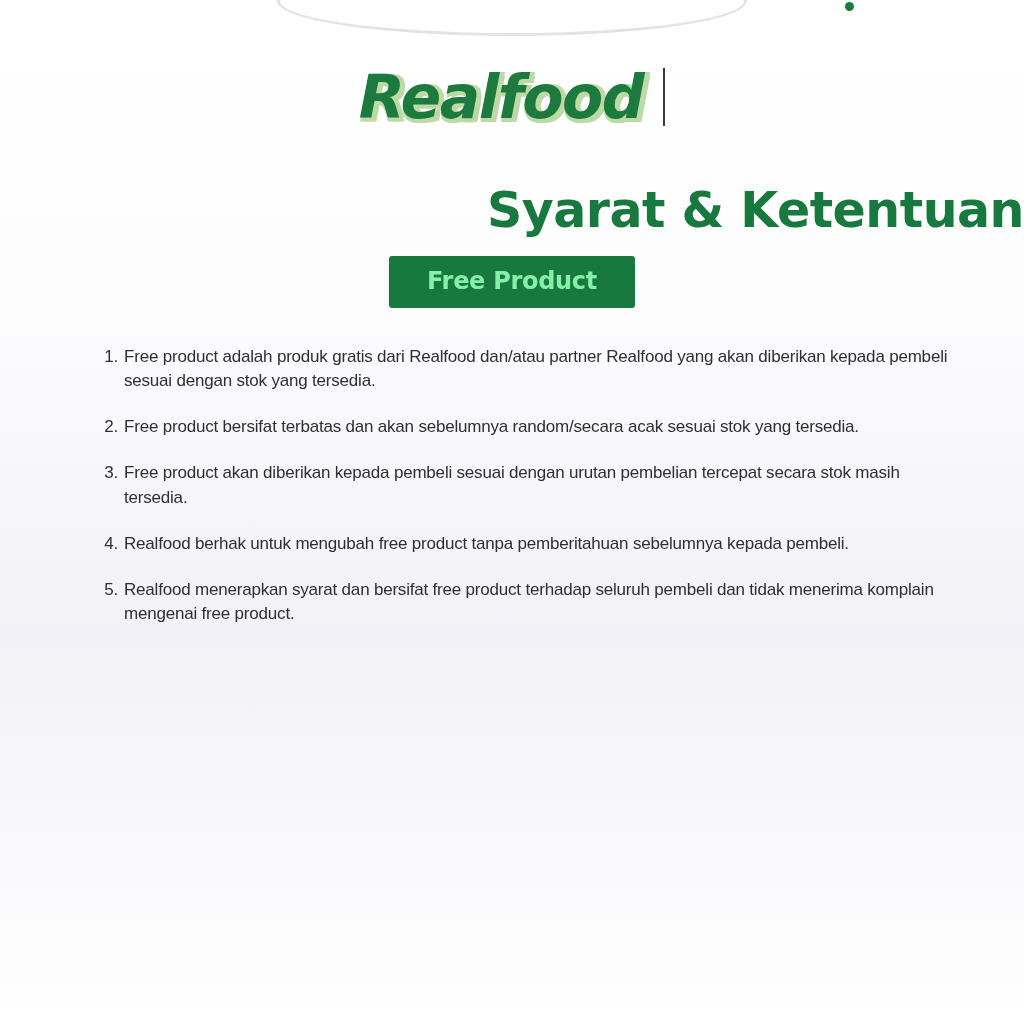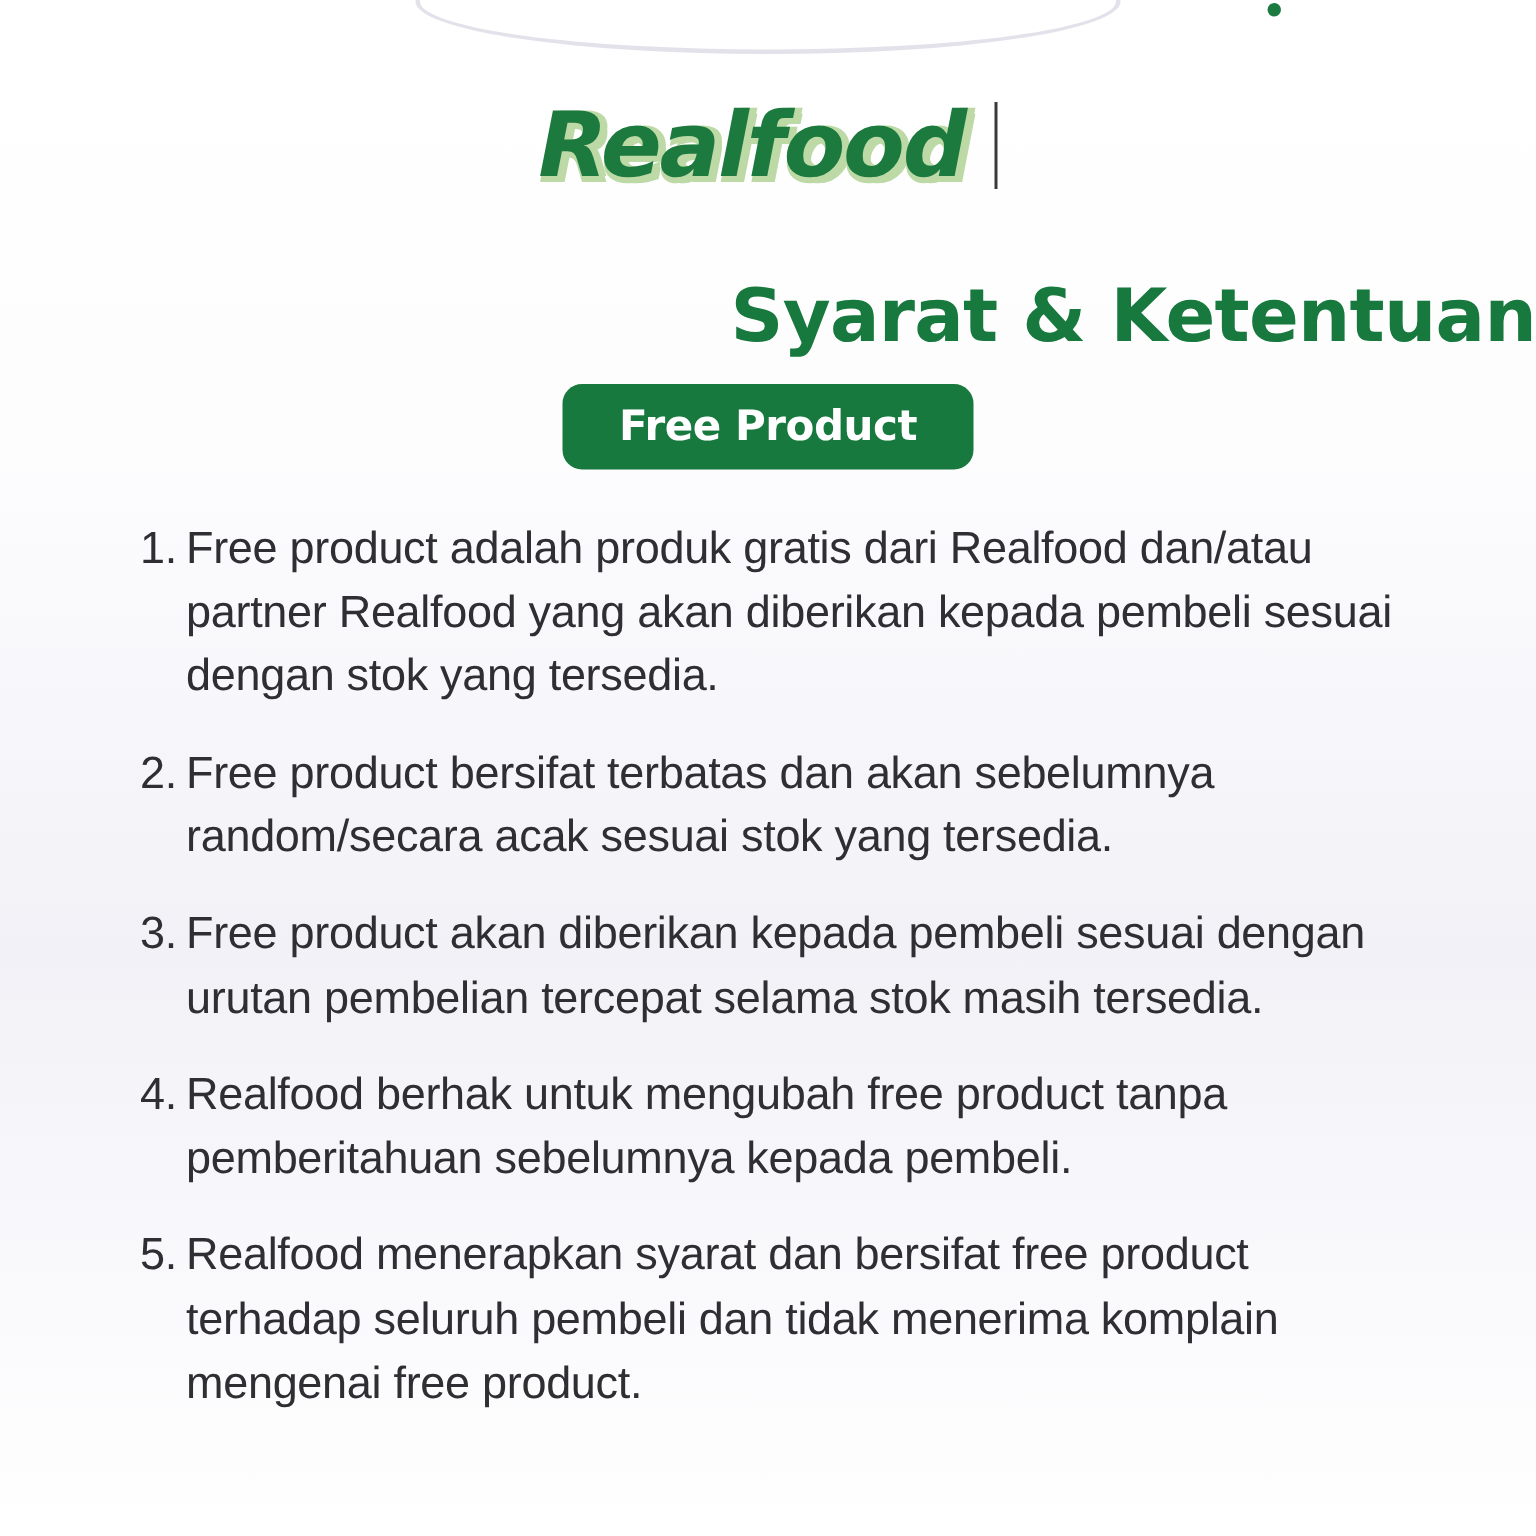--- a/index.html
+++ b/index.html
@@ -92,44 +92,44 @@
   }
   .subheading-wrap {
     position: absolute;
     top: 256px;
     width: 100%;
     display: flex;
     justify-content: center;
   }
   .subheading {
     background: #17793d;
-    color: #ffffff;
+    color: #86efac;
     font-family: "DejaVu Sans", sans-serif;
-    font-size: 28px;
+    font-size: 24px;
     font-weight: bold;
     padding: 11px 38px 13px;
-    border-radius: 13px;
+    border-radius: 3px;
     letter-spacing: -0.3px;
   }
 
   
   ol.terms {
     position: absolute;
     top: 345px;
     left: 88px;
     width: 860px;
     list-style: none;
     counter-reset: item;
   }
   ol.terms > li {
     counter-increment: item;
     position: relative;
     padding-left: 36px;
     margin-bottom: 22px;
-    font-size: 30px;
+    font-size: 17px;
     line-height: 1.42;
     color: #2f2f33;
     letter-spacing: -0.2px;
   }
   ol.terms > li::before {
     content: counter(item) ".";
     position: absolute;
     left: 0;
     top: 0;
     width: 30px;
@@ -150,16 +150,16 @@
 
 <div class="heading">Syarat &amp; Ketentuan</div>
 
 <div class="subheading-wrap">
   <div class="subheading">Free Product</div>
 </div>
 
 <ol class="terms">
   <li>Free product adalah produk gratis dari Realfood dan/atau partner Realfood yang akan diberikan kepada pembeli sesuai dengan stok yang tersedia.</li>
   <li>Free product bersifat terbatas dan akan sebelumnya random/secara acak sesuai stok yang tersedia.</li>
-  <li>Free product akan diberikan kepada pembeli sesuai dengan urutan pembelian tercepat selama stok masih tersedia.</li>
+  <li>Free product akan diberikan kepada pembeli sesuai dengan urutan pembelian tercepat secara stok masih tersedia.</li>
   <li>Realfood berhak untuk mengubah free product tanpa pemberitahuan sebelumnya kepada pembeli.</li>
   <li>Realfood menerapkan syarat dan bersifat free product terhadap seluruh pembeli dan tidak menerima komplain mengenai free product.</li>
 </ol>
 
 </body></html>

